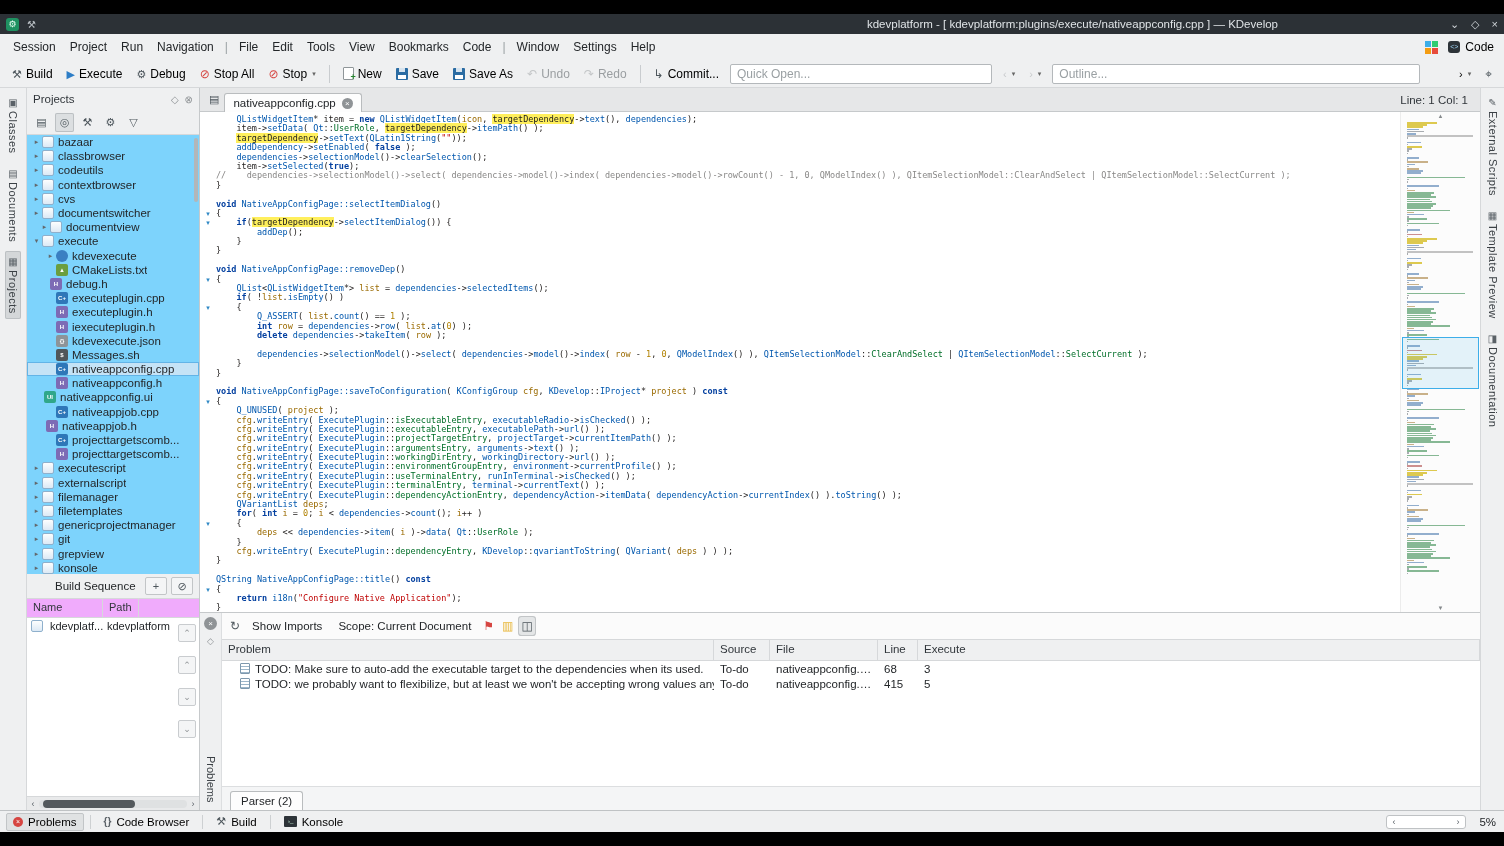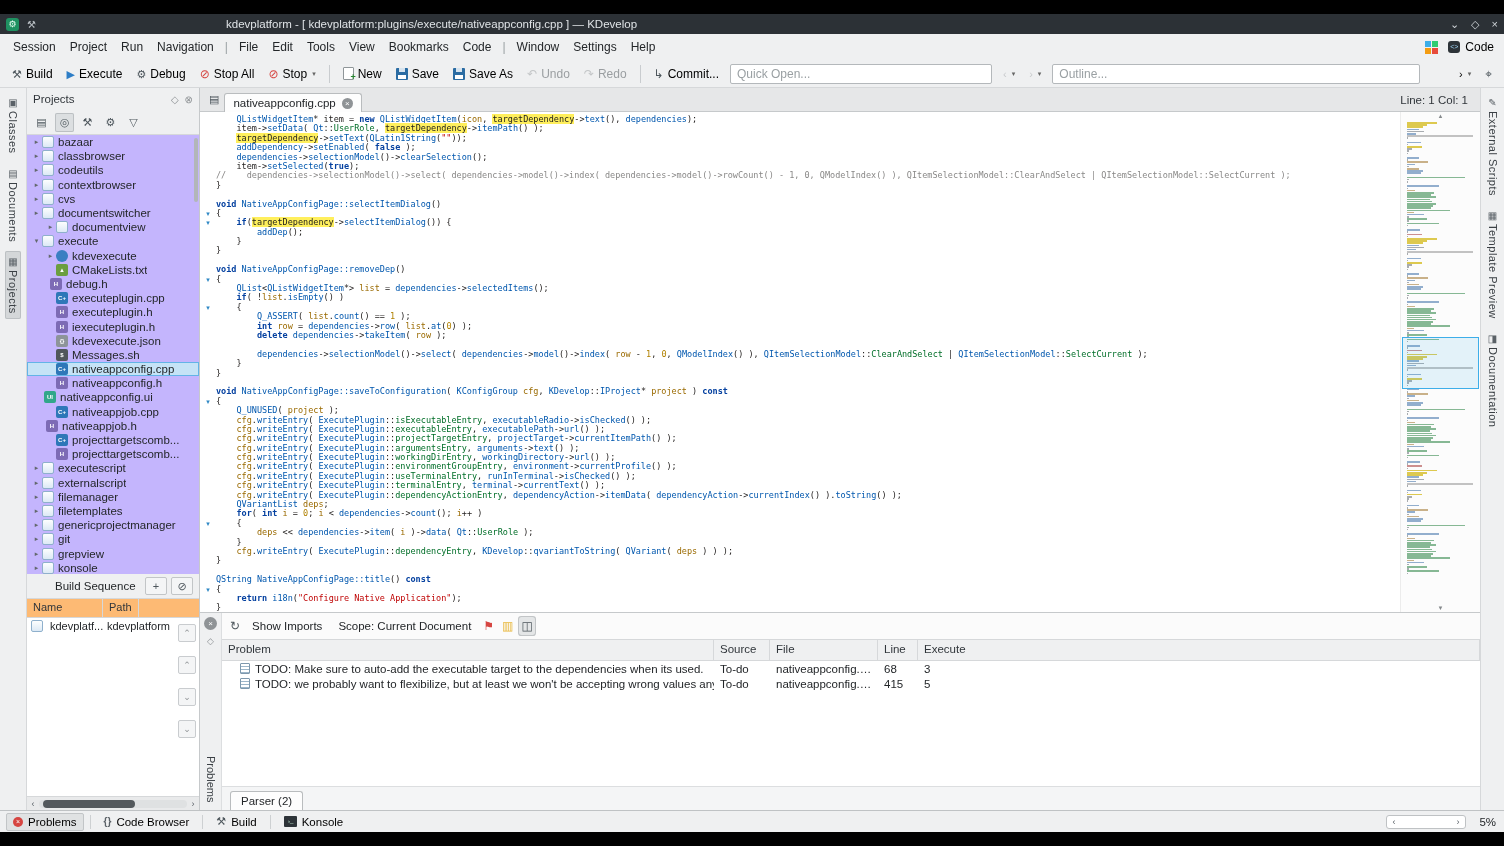--- a/index.html
+++ b/index.html
@@ -5,21 +5,21 @@
   * { box-sizing: border-box; margin: 0; padding: 0; }
   html,body { width:1504px; height:846px; background:#000; font-family:"Liberation Sans",sans-serif; overflow:hidden; }
   .screen { position:relative; width:1504px; height:846px; background:#000; }
   .app { position:absolute; top:14px; left:0; width:1504px; height:818px; background:#eff0f1; display:flex; flex-direction:column; color:#232629; }
 
   
   .titlebar { height:20px; background:#2c3136; color:#dfe3e6; display:flex; align-items:center; padding:0 6px; font-size:11.5px; }
   .tb-left { display:flex; align-items:center; gap:8px; width:220px; }
   .appicon { width:13px; height:13px; border-radius:3px; background:#1f9161; color:#eafff3; font-size:9px; line-height:13px; text-align:center; }
   .tb-tool { color:#b9bfc4; font-size:10px; }
-  .tb-title { flex:1; text-align:left; white-space:nowrap; overflow:hidden; }
+  .tb-title { flex:1; text-align:right; white-space:nowrap; overflow:hidden; }
   .tb-controls { width:220px; display:flex; justify-content:flex-end; gap:12px; color:#cfd4d8; font-size:11px; }
   .tb-controls span { cursor:default; }
 
   
   .menubar { height:26px; display:flex; align-items:center; padding:0 6px; font-size:12px; }
   .menu-items { display:flex; align-items:center; height:100%; }
   .menu-item { padding:0 7px; line-height:26px; }
   .menu-sep { color:#9aa0a3; padding:0 4px; }
   .menu-right { margin-left:auto; display:flex; align-items:center; gap:10px; padding-right:4px; }
   .grid-icon { display:grid; grid-template-columns:6px 6px; grid-template-rows:6px 6px; gap:1px; }
@@ -66,40 +66,40 @@
   .vtab.active { background:#d4d7d9; box-shadow:inset 0 0 0 1px #bcc0c3; }
 
   
   .left-dock { width:174px; display:flex; flex-direction:column; background:#eff0f1; border-left:1px solid #d6d8da; border-right:1px solid #c6c9cb; }
   .dock-header { height:22px; display:flex; align-items:center; padding:0 6px; font-size:11.5px; }
   .dock-title { flex:1; color:#31363b; }
   .dock-btn { color:#8f9396; font-size:10px; margin-left:6px; }
   .dock-toolbar { height:24px; display:flex; align-items:center; gap:4px; padding:0 5px; }
   .dtb { width:19px; height:19px; display:flex; align-items:center; justify-content:center; font-size:11px; color:#4d565c; border-radius:2px; }
   .dtb.pressed { background:#dcdfe1; box-shadow:inset 0 0 0 1px #bcc0c3; }
-  .tree { height:440px; background:#c4b5fd; overflow:hidden; font-size:11.5px; position:relative; border-top:1px solid #d6d8da; }
+  .tree { height:440px; background:#7dd3fc; overflow:hidden; font-size:11.5px; position:relative; border-top:1px solid #d6d8da; }
   .tree-scroll { position:absolute; right:1px; top:3px; width:4px; height:64px; background:#b2b6b9; border-radius:2px; }
   .trow { height:14.2px; display:flex; align-items:center; white-space:nowrap; }
   .trow.selected { background:#c5e3f6; box-shadow:inset 0 0 0 1px #63b4e7; }
   .t-arrow { width:11px; flex:none; font-size:7px; color:#63686d; text-align:center; }
   .fi { width:12px; height:12px; flex:none; margin-right:4px; border-radius:2px; display:flex; align-items:center; justify-content:center; font-size:6px; color:#fff; font-weight:bold; }
   .fi-plugin { background:linear-gradient(#fdfefe,#dce9f5); border:1px solid #8fb0cc; }
   .fi-target { background:#3a7fc2; border-radius:50%; }
   .fi-cpp { background:#2e77b8; }
   .fi-h { background:#7d6bb5; }
   .fi-cmake { background:#6b9e3f; }
   .fi-json { background:#8d9499; }
   .fi-sh { background:#50565a; }
   .fi-ui { background:#30a78a; }
   .t-label { overflow:hidden; text-overflow:ellipsis; }
 
   .bs-header { height:24px; display:flex; align-items:center; padding:0 6px; font-size:11.5px; gap:4px; }
   .bs-header .lbl { flex:1;padding-left:22px; }
   .bs-btn { width:22px; height:18px; border:1px solid #c2c5c7; background:#f4f5f6; border-radius:2px; font-size:11px; color:#4d565c; }
-  .bs-cols { height:20px; display:flex; background:#fdba74; border-top:1px solid #d6d8da; border-bottom:1px solid #d6d8da; font-size:11px; color:#31363b; }
+  .bs-cols { height:20px; display:flex; background:#f0abfc; border-top:1px solid #d6d8da; border-bottom:1px solid #d6d8da; font-size:11px; color:#31363b; }
   .bs-col { padding:2px 6px; border-right:1px solid #d6d8da; }
   .bs-col.name { width:76px; }
   .bs-body { flex:1; background:#fff; position:relative; font-size:11px; }
   .bs-row { display:flex; align-items:center; height:15px; }
   .bs-cell { display:flex; align-items:center; gap:3px; padding:0 4px; overflow:hidden; white-space:nowrap; }
   .bs-cell.name { width:76px; flex:none; }
   .bs-stack { position:absolute; right:3px; top:6px; display:flex; flex-direction:column; gap:14px; }
   .bs-stack button { width:18px; height:18px; border:1px solid #c9cccf; background:#f4f5f6; border-radius:2px; color:#8f9396; font-size:9px; }
   .hscroll { height:14px; display:flex; align-items:center; background:#e9eaeb; border-top:1px solid #d6d8da; }
   .hs-btn { width:12px; text-align:center; font-size:9px; color:#5a6167; }
@@ -346,21 +346,21 @@
             <div class="trow" data-name="tree-item" style="padding-left: 4px;">
               <span class="t-arrow" data-name="expander-icon">▸</span>
               <span class="fi fi-plugin" data-name="plugin-file-icon"></span>
               <span class="t-label" data-name="tree-item-label">cvs</span>
             </div>
             <div class="trow" data-name="tree-item" style="padding-left: 4px;">
               <span class="t-arrow" data-name="expander-icon">▸</span>
               <span class="fi fi-plugin" data-name="plugin-file-icon"></span>
               <span class="t-label" data-name="tree-item-label">documentswitcher</span>
             </div>
-            <div class="trow" data-name="tree-item" style="padding-left: 18px;">
+            <div class="trow" data-name="tree-item" style="padding-left: 12px;">
               <span class="t-arrow" data-name="expander-icon">▸</span>
               <span class="fi fi-plugin" data-name="plugin-file-icon"></span>
               <span class="t-label" data-name="tree-item-label">documentview</span>
             </div>
             <div class="trow" data-name="tree-item" style="padding-left: 4px;">
               <span class="t-arrow" data-name="expander-icon">▾</span>
               <span class="fi fi-plugin" data-name="plugin-file-icon"></span>
               <span class="t-label" data-name="tree-item-label">execute</span>
             </div>
             <div class="trow" data-name="tree-item" style="padding-left: 18px;">

